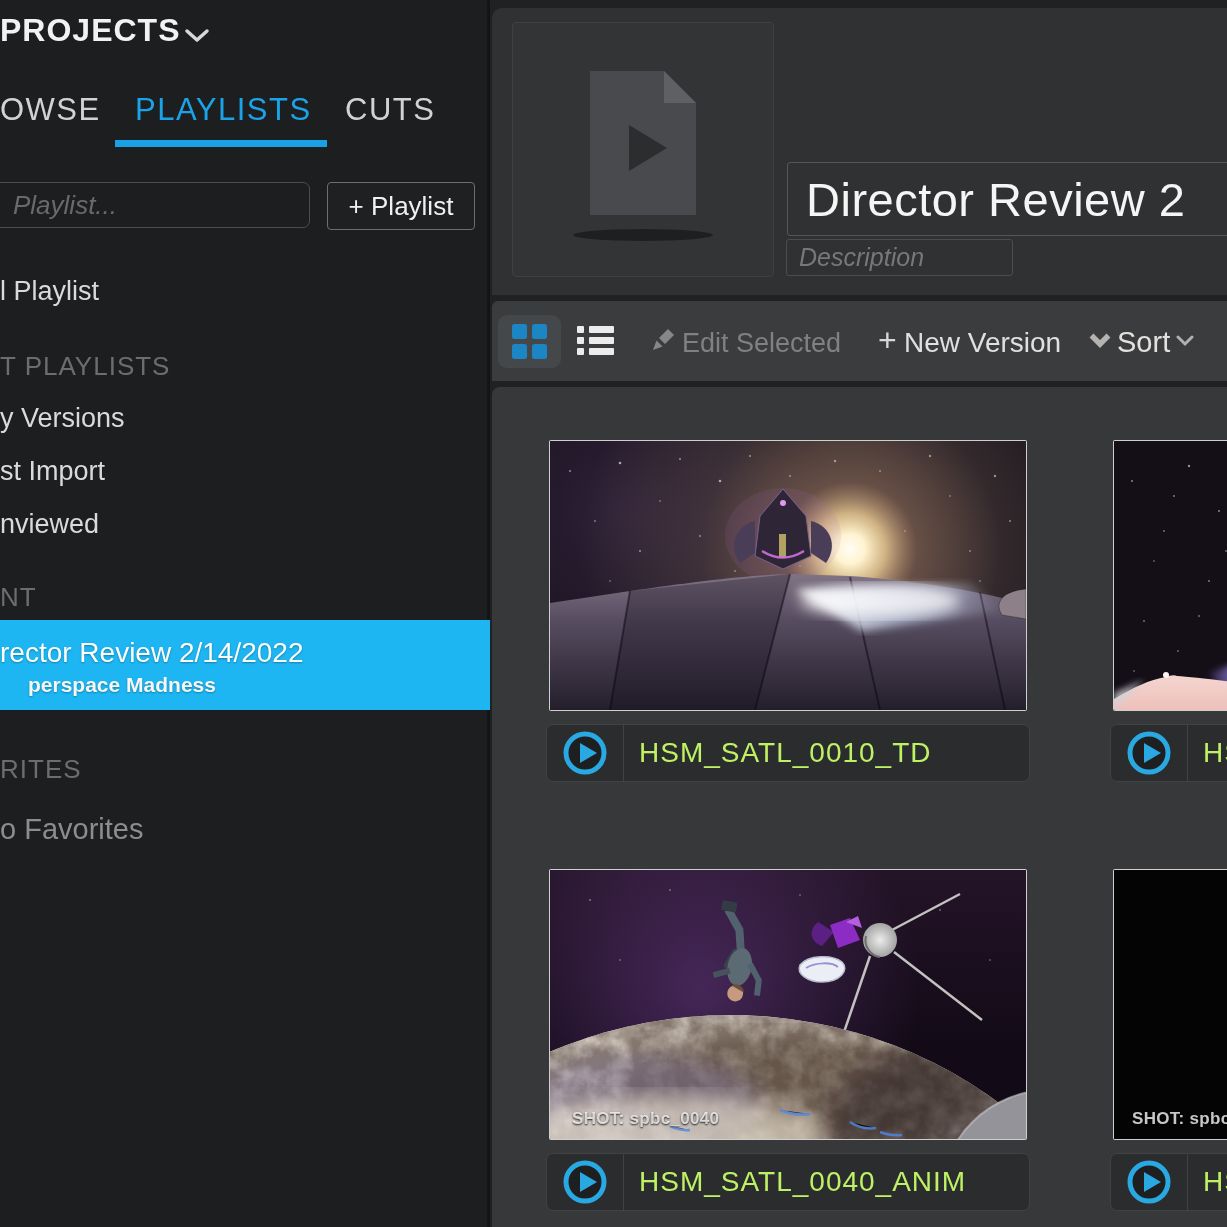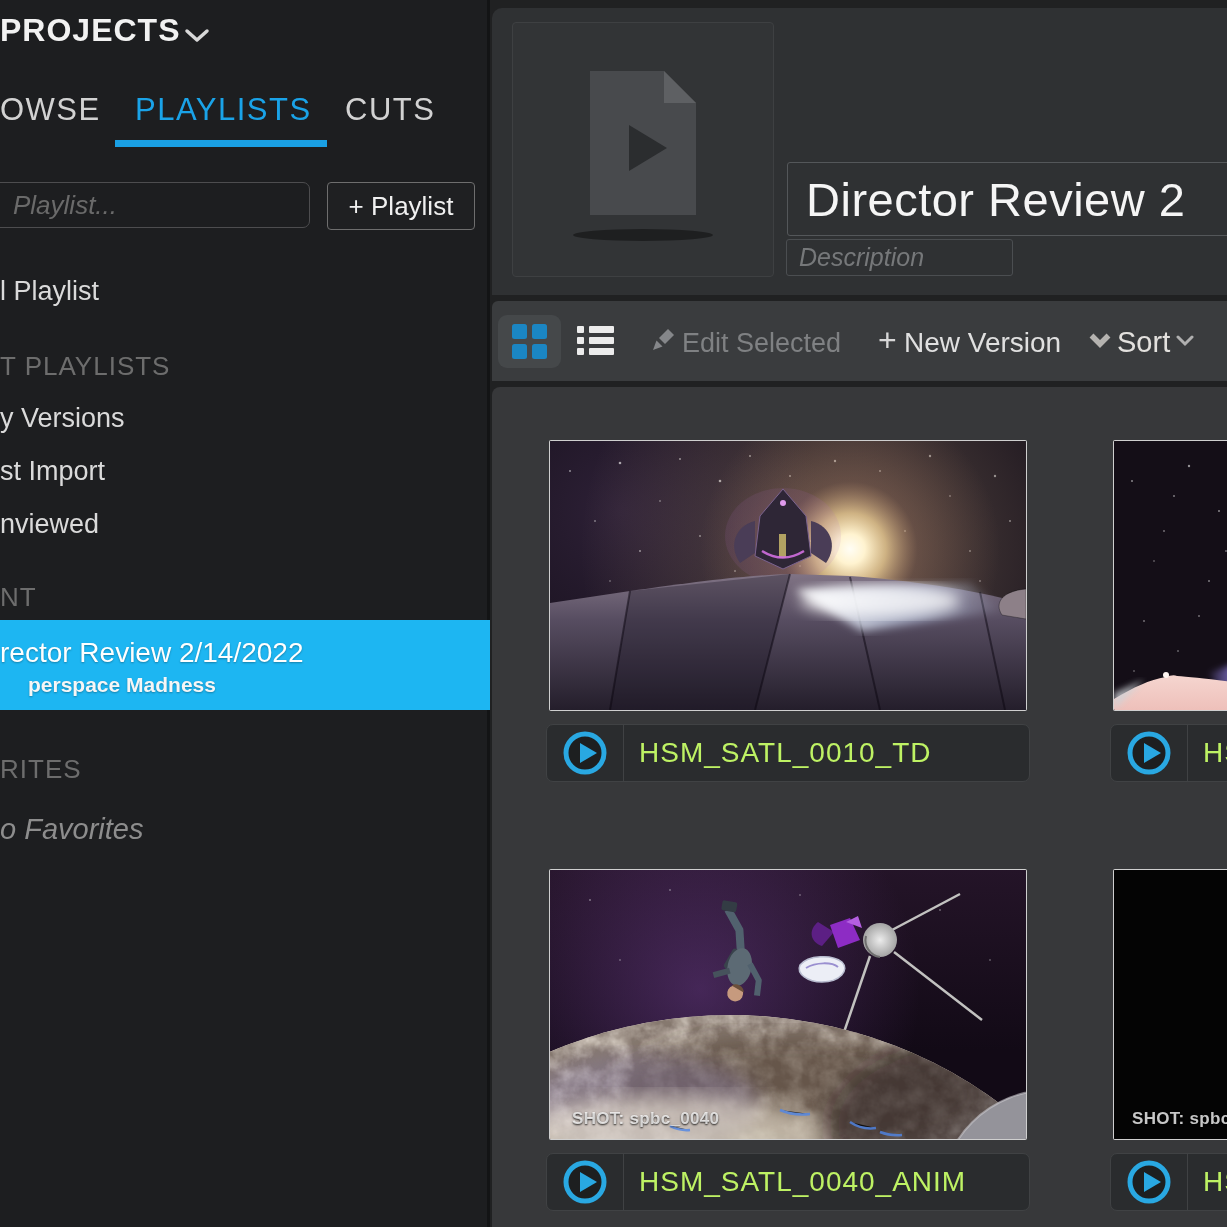--- a/index.html
+++ b/index.html
@@ -19,21 +19,21 @@
   #playlist-search{position:absolute;left:-14px;top:182px;width:324px;height:46px;
     background:transparent;border:1.5px solid #4d4d4f;border-radius:7px;
     color:#cfcfcf;font-size:26px;padding:0 0 0 26px;box-sizing:border-box;
     font-family:"Liberation Sans",sans-serif;outline:none;}
   #playlist-search::placeholder{color:#6a6a6a;font-style:italic;}
   .add-playlist{position:absolute;left:327px;top:182px;width:146px;height:46px;
     background:#1f2022;border:1.5px solid #6e6e6e;border-radius:4px;color:#f0f0f0;
     font-size:26px;display:flex;align-items:center;justify-content:center;cursor:pointer;}
   .sb-item{position:absolute;left:0;font-size:27px;color:#dadada;cursor:pointer;white-space:nowrap;}
   .sb-header{position:absolute;left:0;font-size:26px;color:#6d6d6d;letter-spacing:1px;white-space:nowrap;}
-  .sb-empty{position:absolute;left:0;font-size:29px;color:#8d8d8d;font-style:italic;white-space:nowrap;}
+  .sb-empty{position:absolute;left:0;font-size:29px;color:#8d8d8d;white-space:nowrap;}
   .sb-selected{position:absolute;left:0;top:620px;width:581px;height:90px;background:#1db6f2;cursor:pointer;}
   .sb-selected .t1{position:absolute;left:0;top:17px;font-size:28px;color:#ffffff;
     text-shadow:0 1px 2px rgba(0,0,0,.3);white-space:nowrap;}
   .sb-selected .t2{position:absolute;left:0;top:53px;font-size:21px;font-weight:700;color:#f6f6f6;
     text-shadow:0 1px 2px rgba(0,0,0,.3);white-space:nowrap;margin-left:28px;}
 
   
   #main{position:absolute;left:490px;top:0;width:737px;height:1227px;background:#202122;}
   #header-panel{position:absolute;left:2px;top:8px;width:735px;height:287px;
     background:#2f3133;border-top-left-radius:10px;}

